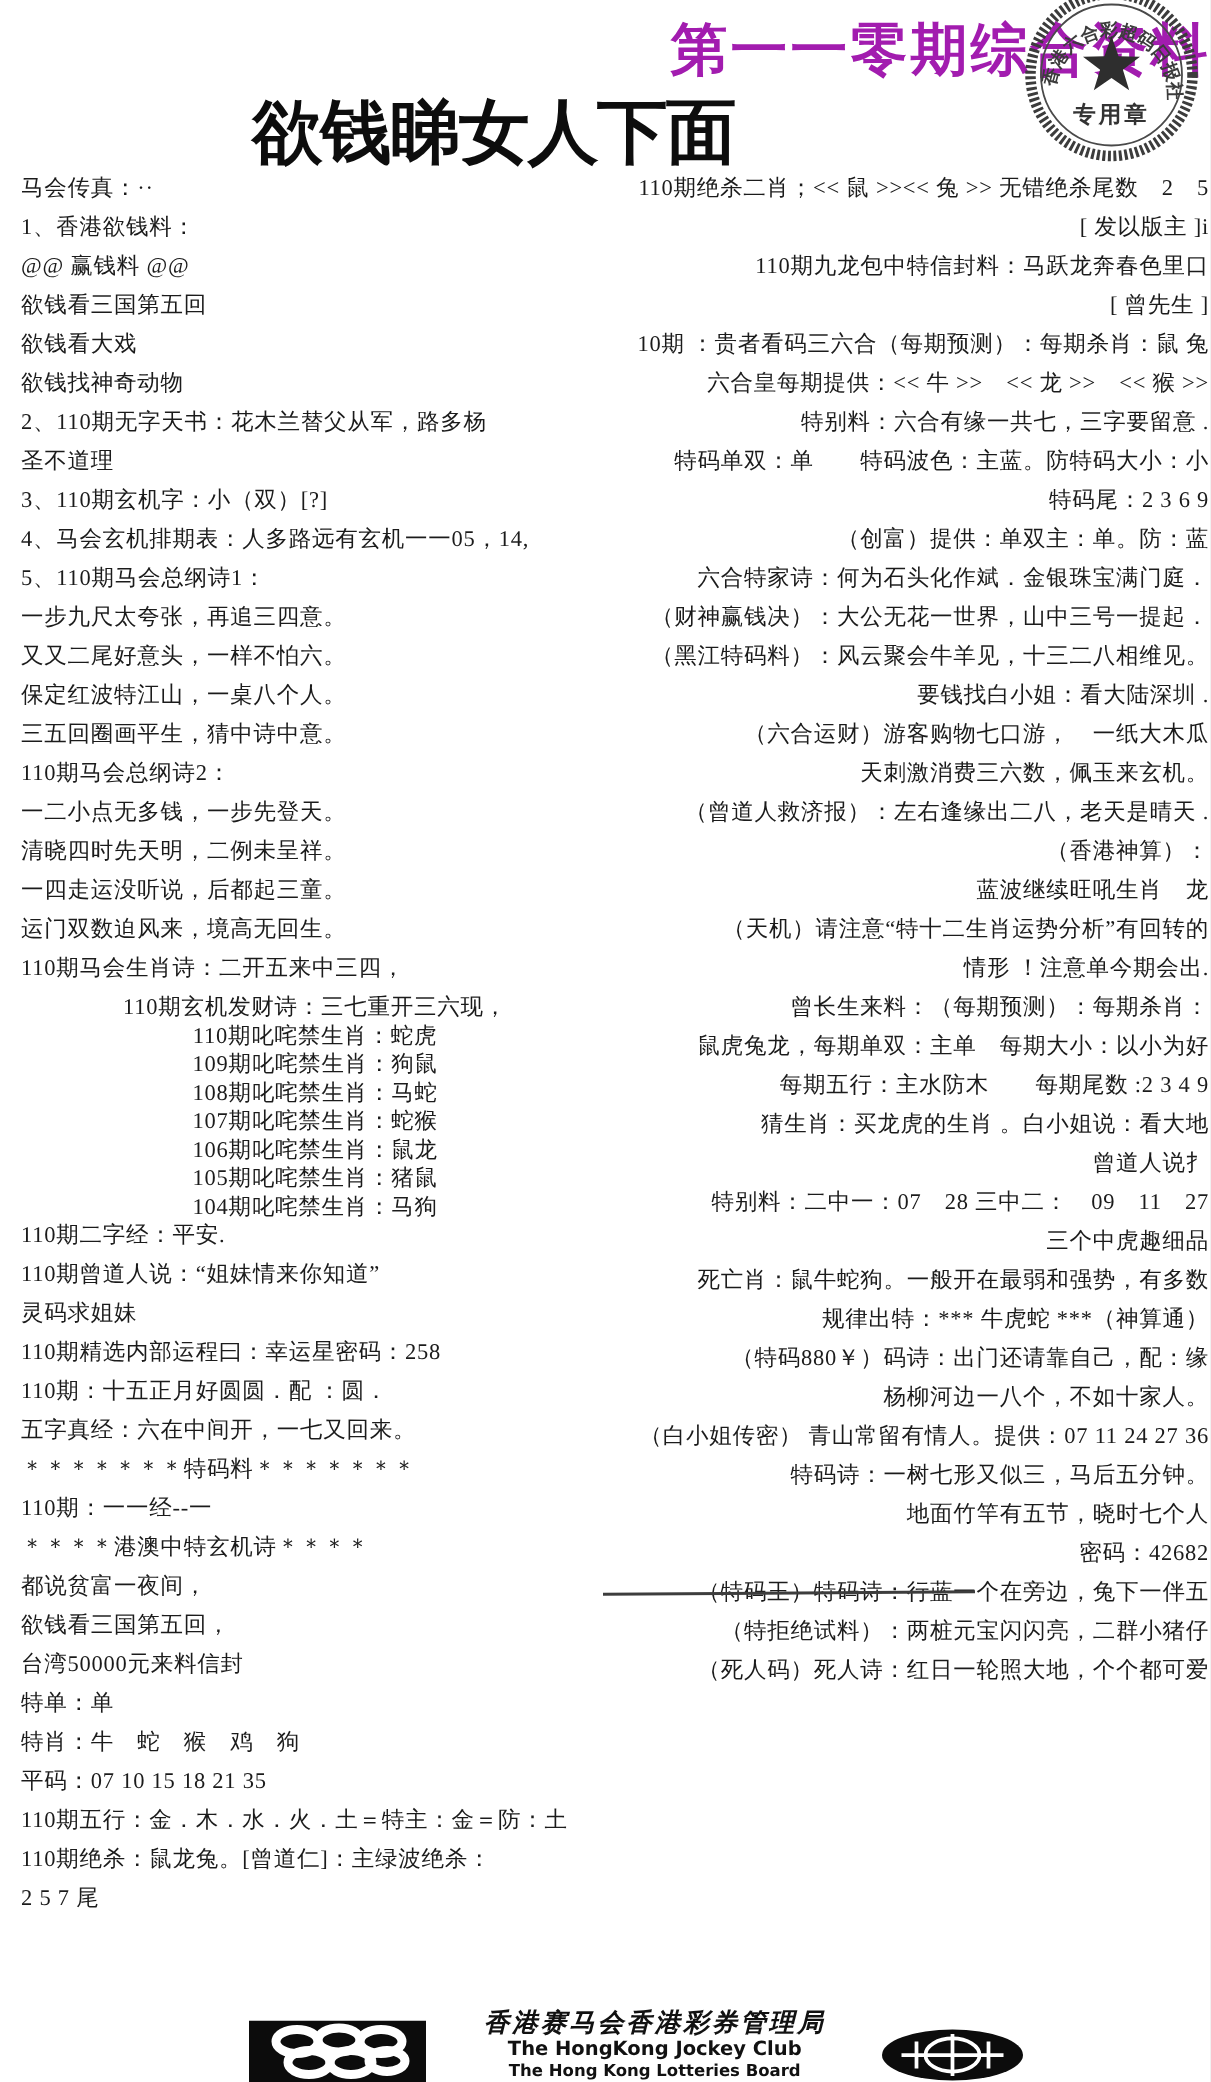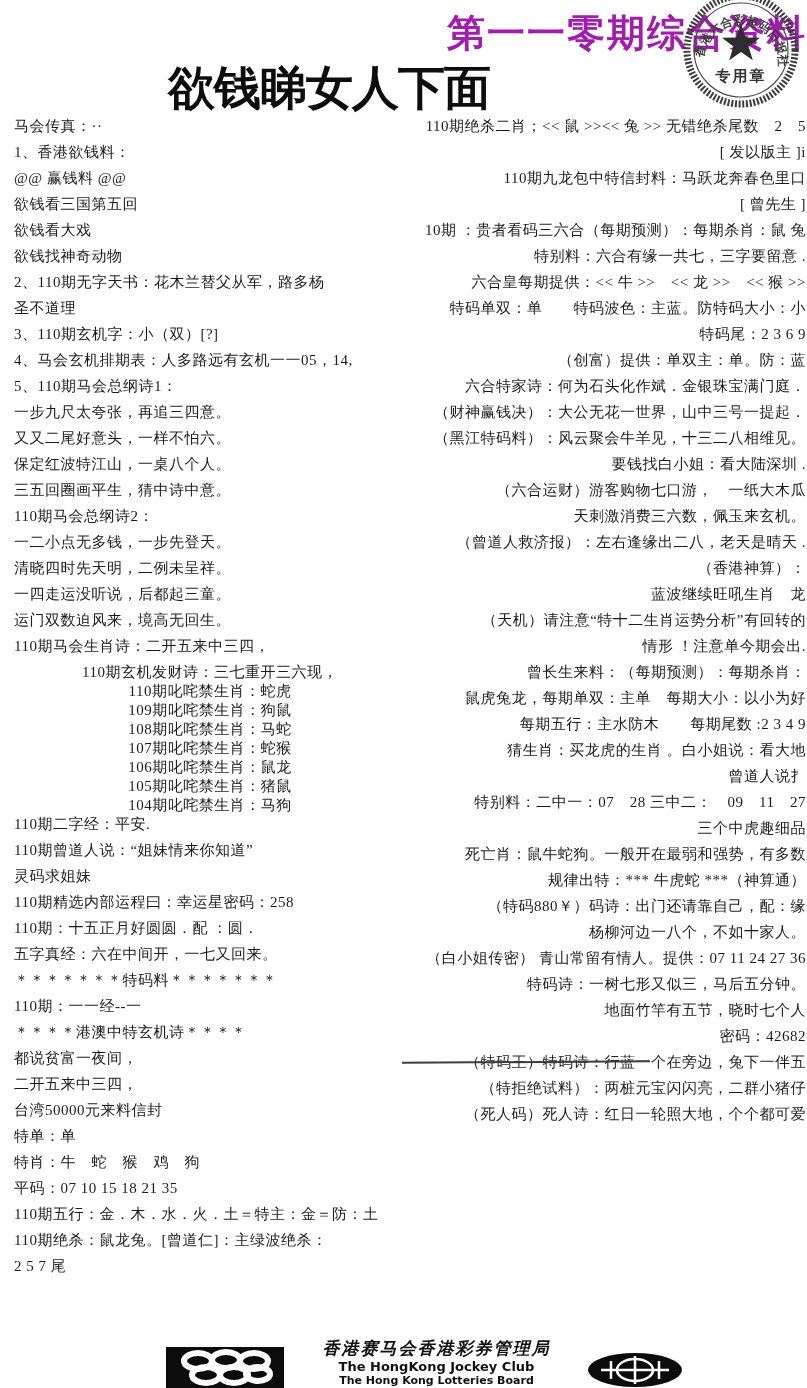--- a/index.html
+++ b/index.html
@@ -152,21 +152,21 @@
       <div class="line">五字真经：六在中间开，一七又回来。</div>
 
       <div class="line">＊＊＊＊＊＊＊特码料＊＊＊＊＊＊＊</div>
 
       <div class="line">110期：一一经--一</div>
 
       <div class="line">＊＊＊＊港澳中特玄机诗＊＊＊＊</div>
 
       <div class="line">都说贫富一夜间，</div>
 
-      <div class="line">二开五来中三四，</div>
+      <div class="line">欲钱看三国第五回，</div>
 
       <div class="line">台湾50000元来料信封</div>
 
       <div class="line">特单：单</div>
 
       <div class="line">特肖：牛　蛇　猴　鸡　狗</div>
 
       <div class="line">平码：07 10 15 18 21 35</div>
 
       <div class="line">110期五行：金．木．水．火．土＝特主：金＝防：土</div>
@@ -181,23 +181,23 @@
       <div class="line">110期绝杀二肖；&lt;&lt; 鼠 &gt;&gt;&lt;&lt; 兔 &gt;&gt; 无错绝杀尾数　2　5</div>
 
       <div class="line">[ 发以版主 ]i</div>
 
       <div class="line">110期九龙包中特信封料：马跃龙奔春色里口</div>
 
       <div class="line">[ 曾先生 ]</div>
 
       <div class="line">10期 ：贵者看码三六合（每期预测）：每期杀肖：鼠 兔</div>
 
+      <div class="line">六合皇每期提供：&lt;&lt; 牛 &gt;&gt;　&lt;&lt; 龙 &gt;&gt;　&lt;&lt; 猴 &gt;&gt;</div>
+
       <div class="line">特别料：六合有缘一共七，三字要留意 .</div>
-
-      <div class="line">六合皇每期提供：&lt;&lt; 牛 &gt;&gt;　&lt;&lt; 龙 &gt;&gt;　&lt;&lt; 猴 &gt;&gt;</div>
 
       <div class="line">特码单双：单　　特码波色：主蓝。防特码大小：小</div>
 
       <div class="line">特码尾：2 3 6 9</div>
 
       <div class="line">（创富）提供：单双主：单。防：蓝</div>
 
       <div class="line">六合特家诗：何为石头化作斌．金银珠宝满门庭．</div>
 
       <div class="line">（财神赢钱决）：大公无花一世界，山中三号一提起．</div>

